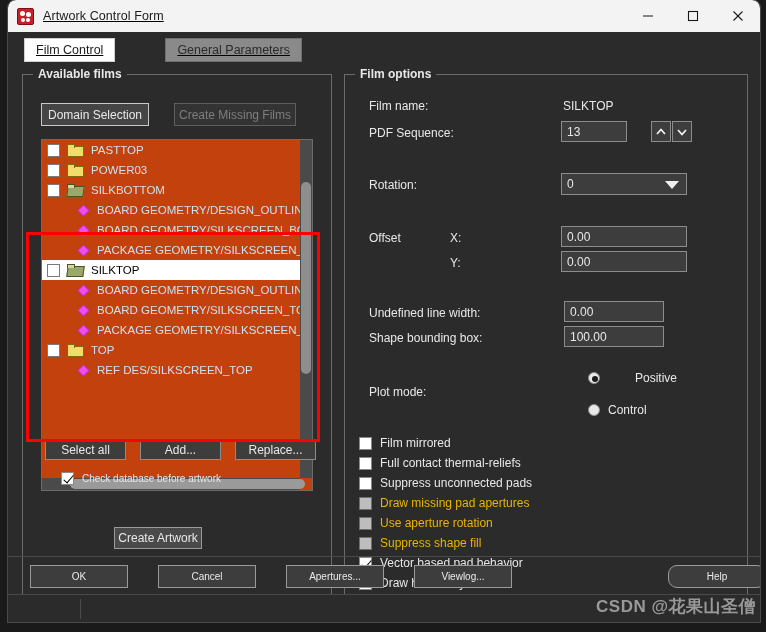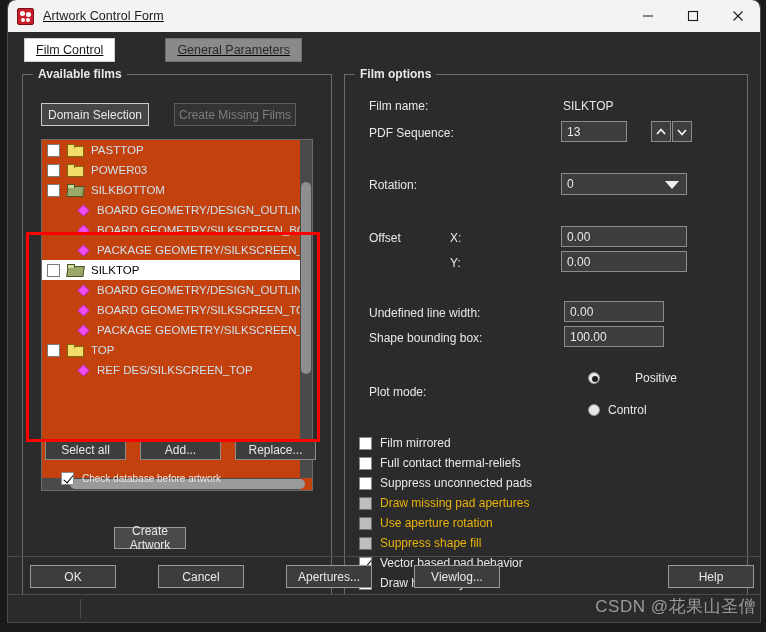--- a/index.html
+++ b/index.html
@@ -213,21 +213,21 @@
     pointer-events: none;
   }
   #redbox-1 { left: 18px; top: 170px; width: 294px; height: 210px; }
 
   
   #btn-selectall { position:absolute; left: 22px; top: 364px; width: 81px; height: 21px; }
   #btn-add       { position:absolute; left: 117px; top: 364px; width: 81px; height: 21px; }
   #btn-replace   { position:absolute; left: 212px; top: 364px; width: 81px; height: 21px; }
 
   #chk-checkdb { position:absolute; left: 38px; top: 397px; display:flex; align-items:center; font-size:10px; color:#e8e8e8; }
-  #btn-createartwork { position:absolute; left: 91px; top: 452px; width: 72px; height: 22px; }
+  #btn-createartwork { position:absolute; left: 91px; top: 452px; width: 88px; height: 22px; }
 
   .chkbox {
     width: 13px; height: 13px;
     background: #ffffff;
     border: 1px solid #8a8a8a;
     margin-right: 8px;
     flex: 0 0 auto;
     position: relative;
   }
   .chkbox.checked::after {
@@ -281,46 +281,47 @@
   .optrow { position:absolute; display:flex; align-items:center; font-size:12px; color:#e8e8e8; }
   .optrow.dim { color: #eab308; }
 
   
   #bottombar {
     position:absolute; left:0; right:0; bottom:28px; height: 38px;
     border-top: 1px solid #4a4a4a;
   }
   .bbtn {
     position:absolute; top: 8px;
-    height: 23px; width: 86px;
+    height: 23px; width: 98px;
     background:#3d3d3d; border:1px solid #9a9a9a; color:#eaeaea;
-    font-size:12px;
+    font-size:10px;
     display:flex;align-items:center;justify-content:center;
   }
   #b-ok      { left: 22px; }
   #b-cancel  { left: 150px; }
   #b-apert   { left: 278px; }
   #b-viewlog { left: 406px; }
-  #b-help    { left: 660px; }
+  #b-help    { left: 660px; border-radius: 9px; }
 
   #statusbar {
     position:absolute; left:0; right:0; bottom:0; height: 28px;
     background:#2b2b2b; border-top:1px solid #4a4a4a;
   }
   #statusbar .sep { position:absolute; left:72px; top:4px; width:1px; height:20px; background:#4a4a4a;}
 
   #watermark {
     position: absolute;
     right: 10px; bottom: 14px;
     font-size: 17px;
     color: #b9b9b9;
     opacity: .78;
     font-family: "Liberation Sans", sans-serif;
     letter-spacing: .5px;
     white-space: nowrap;
+    font-weight: bold;
   }
 </style>
 </head>
 <body>
 
 <div id="window">
 
   <div id="titlebar">
     <div id="app-icon">
         <i></i>

